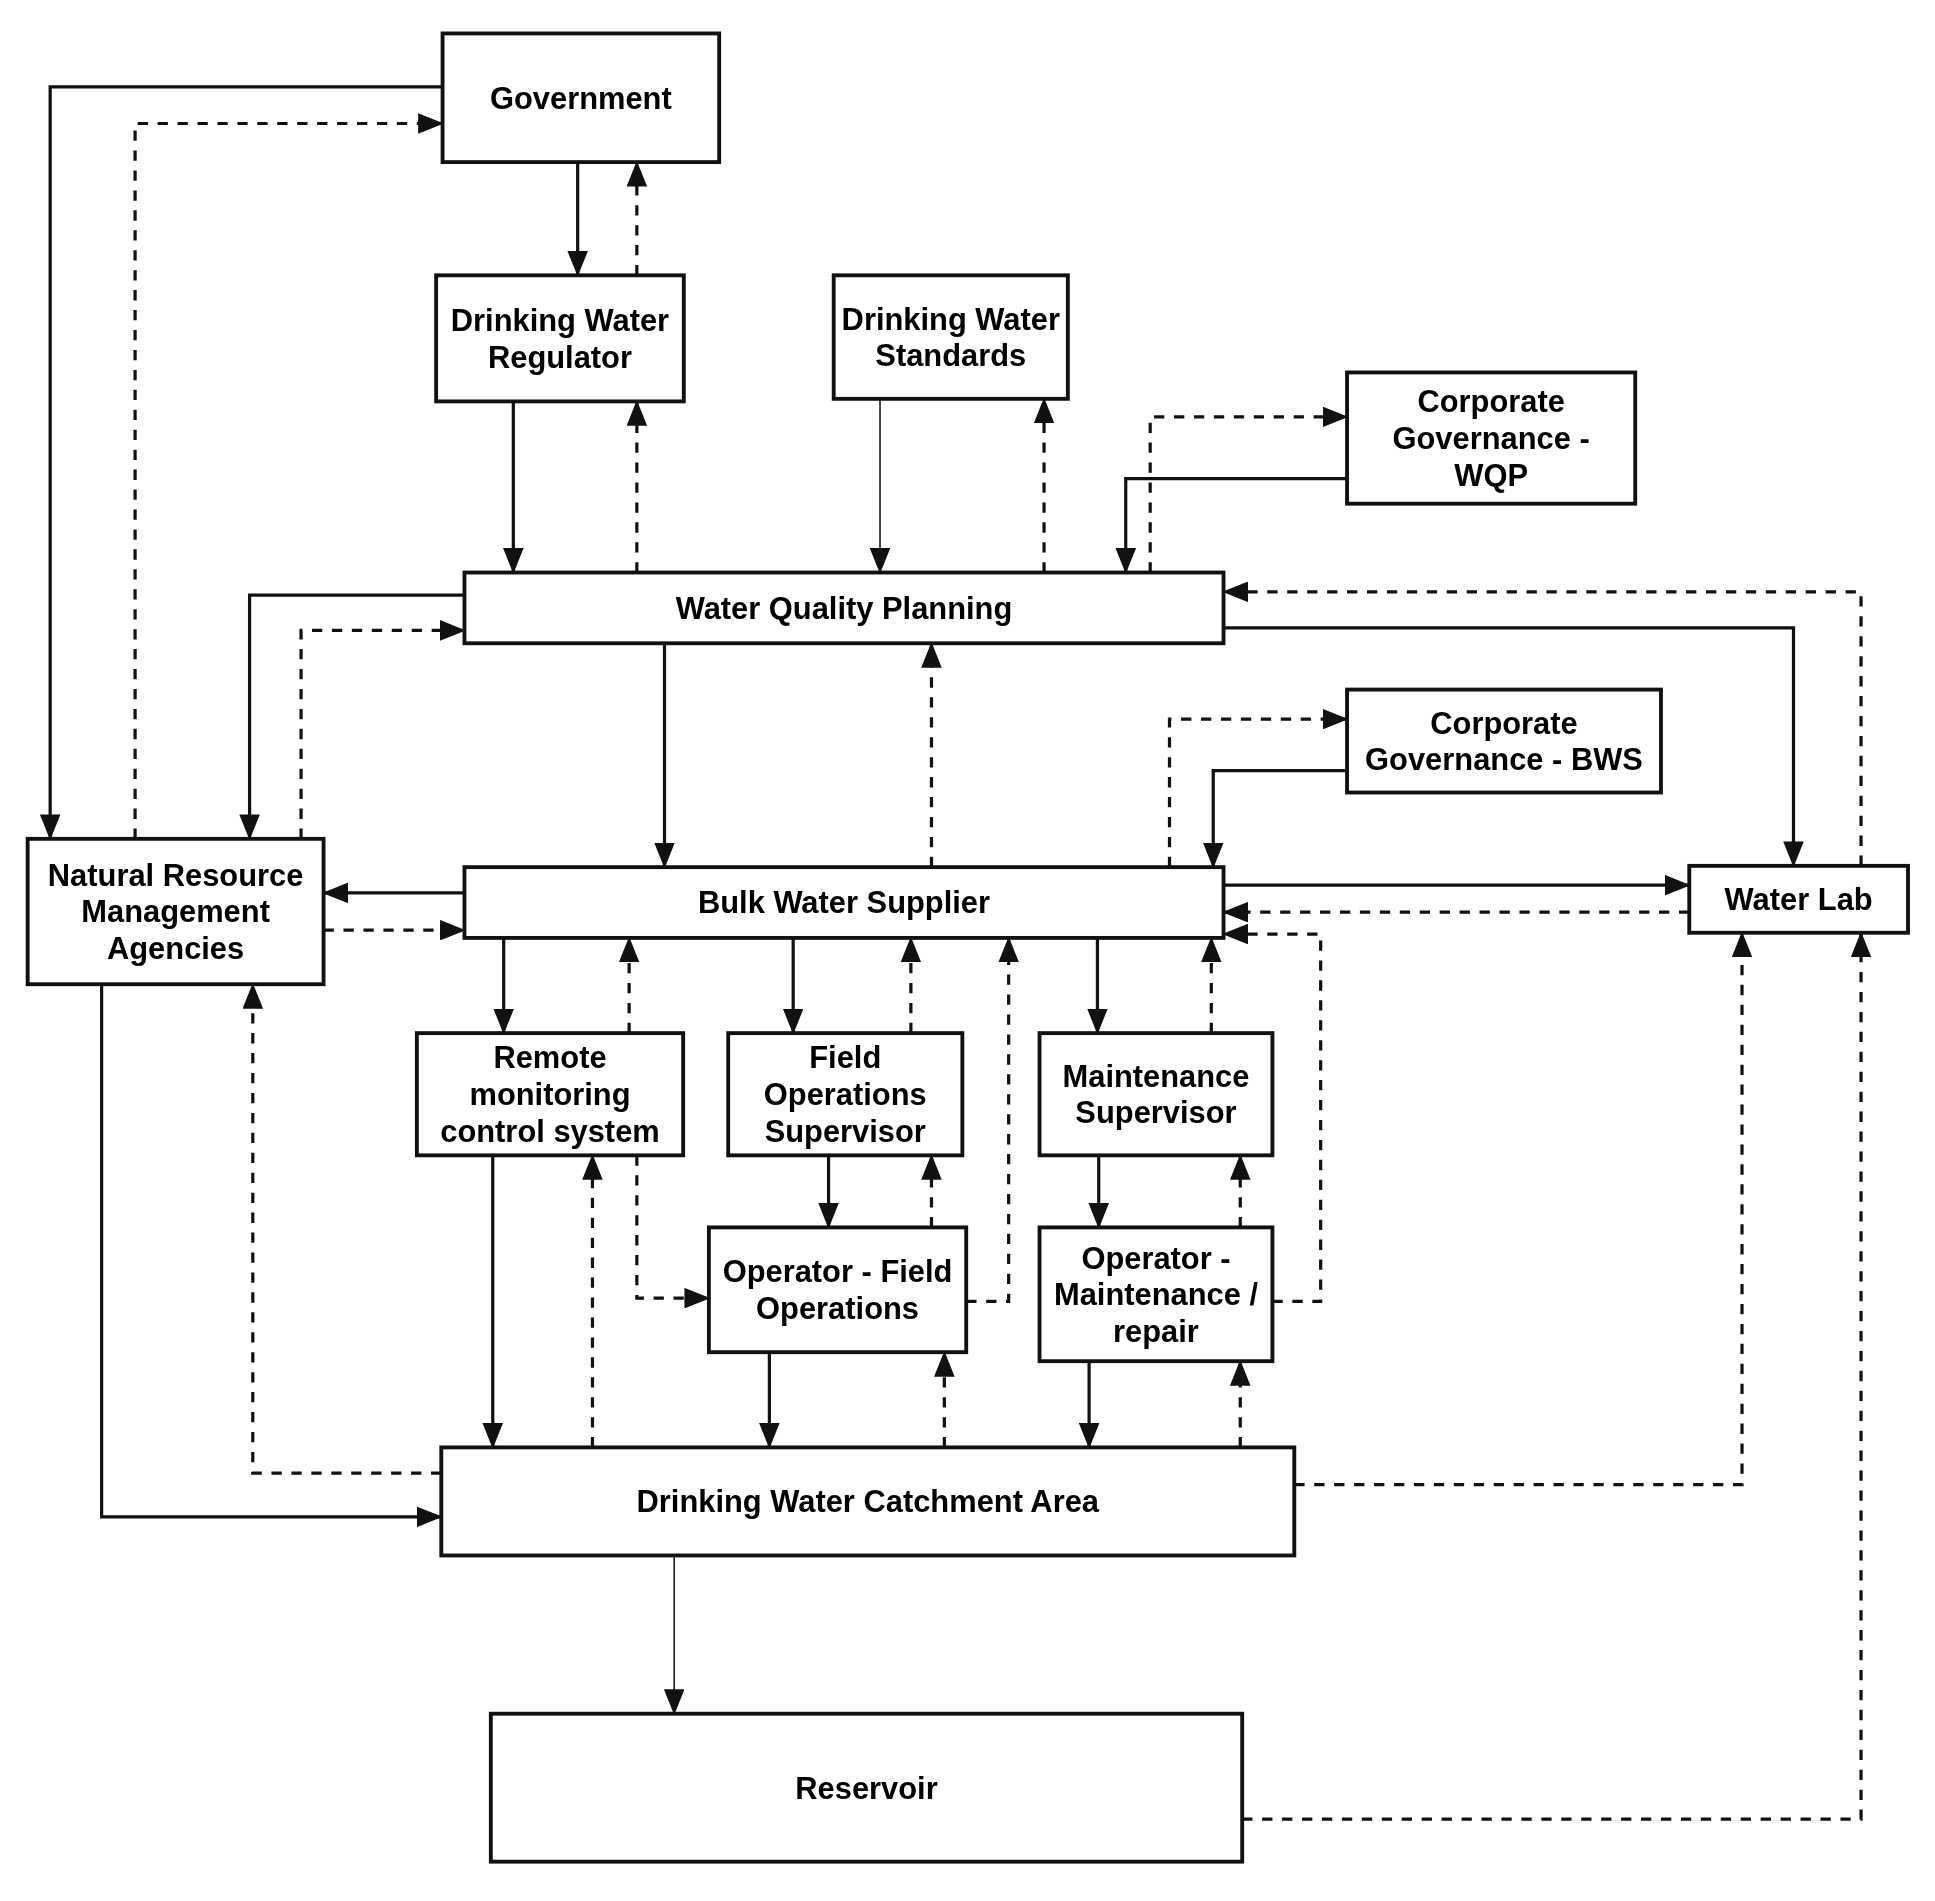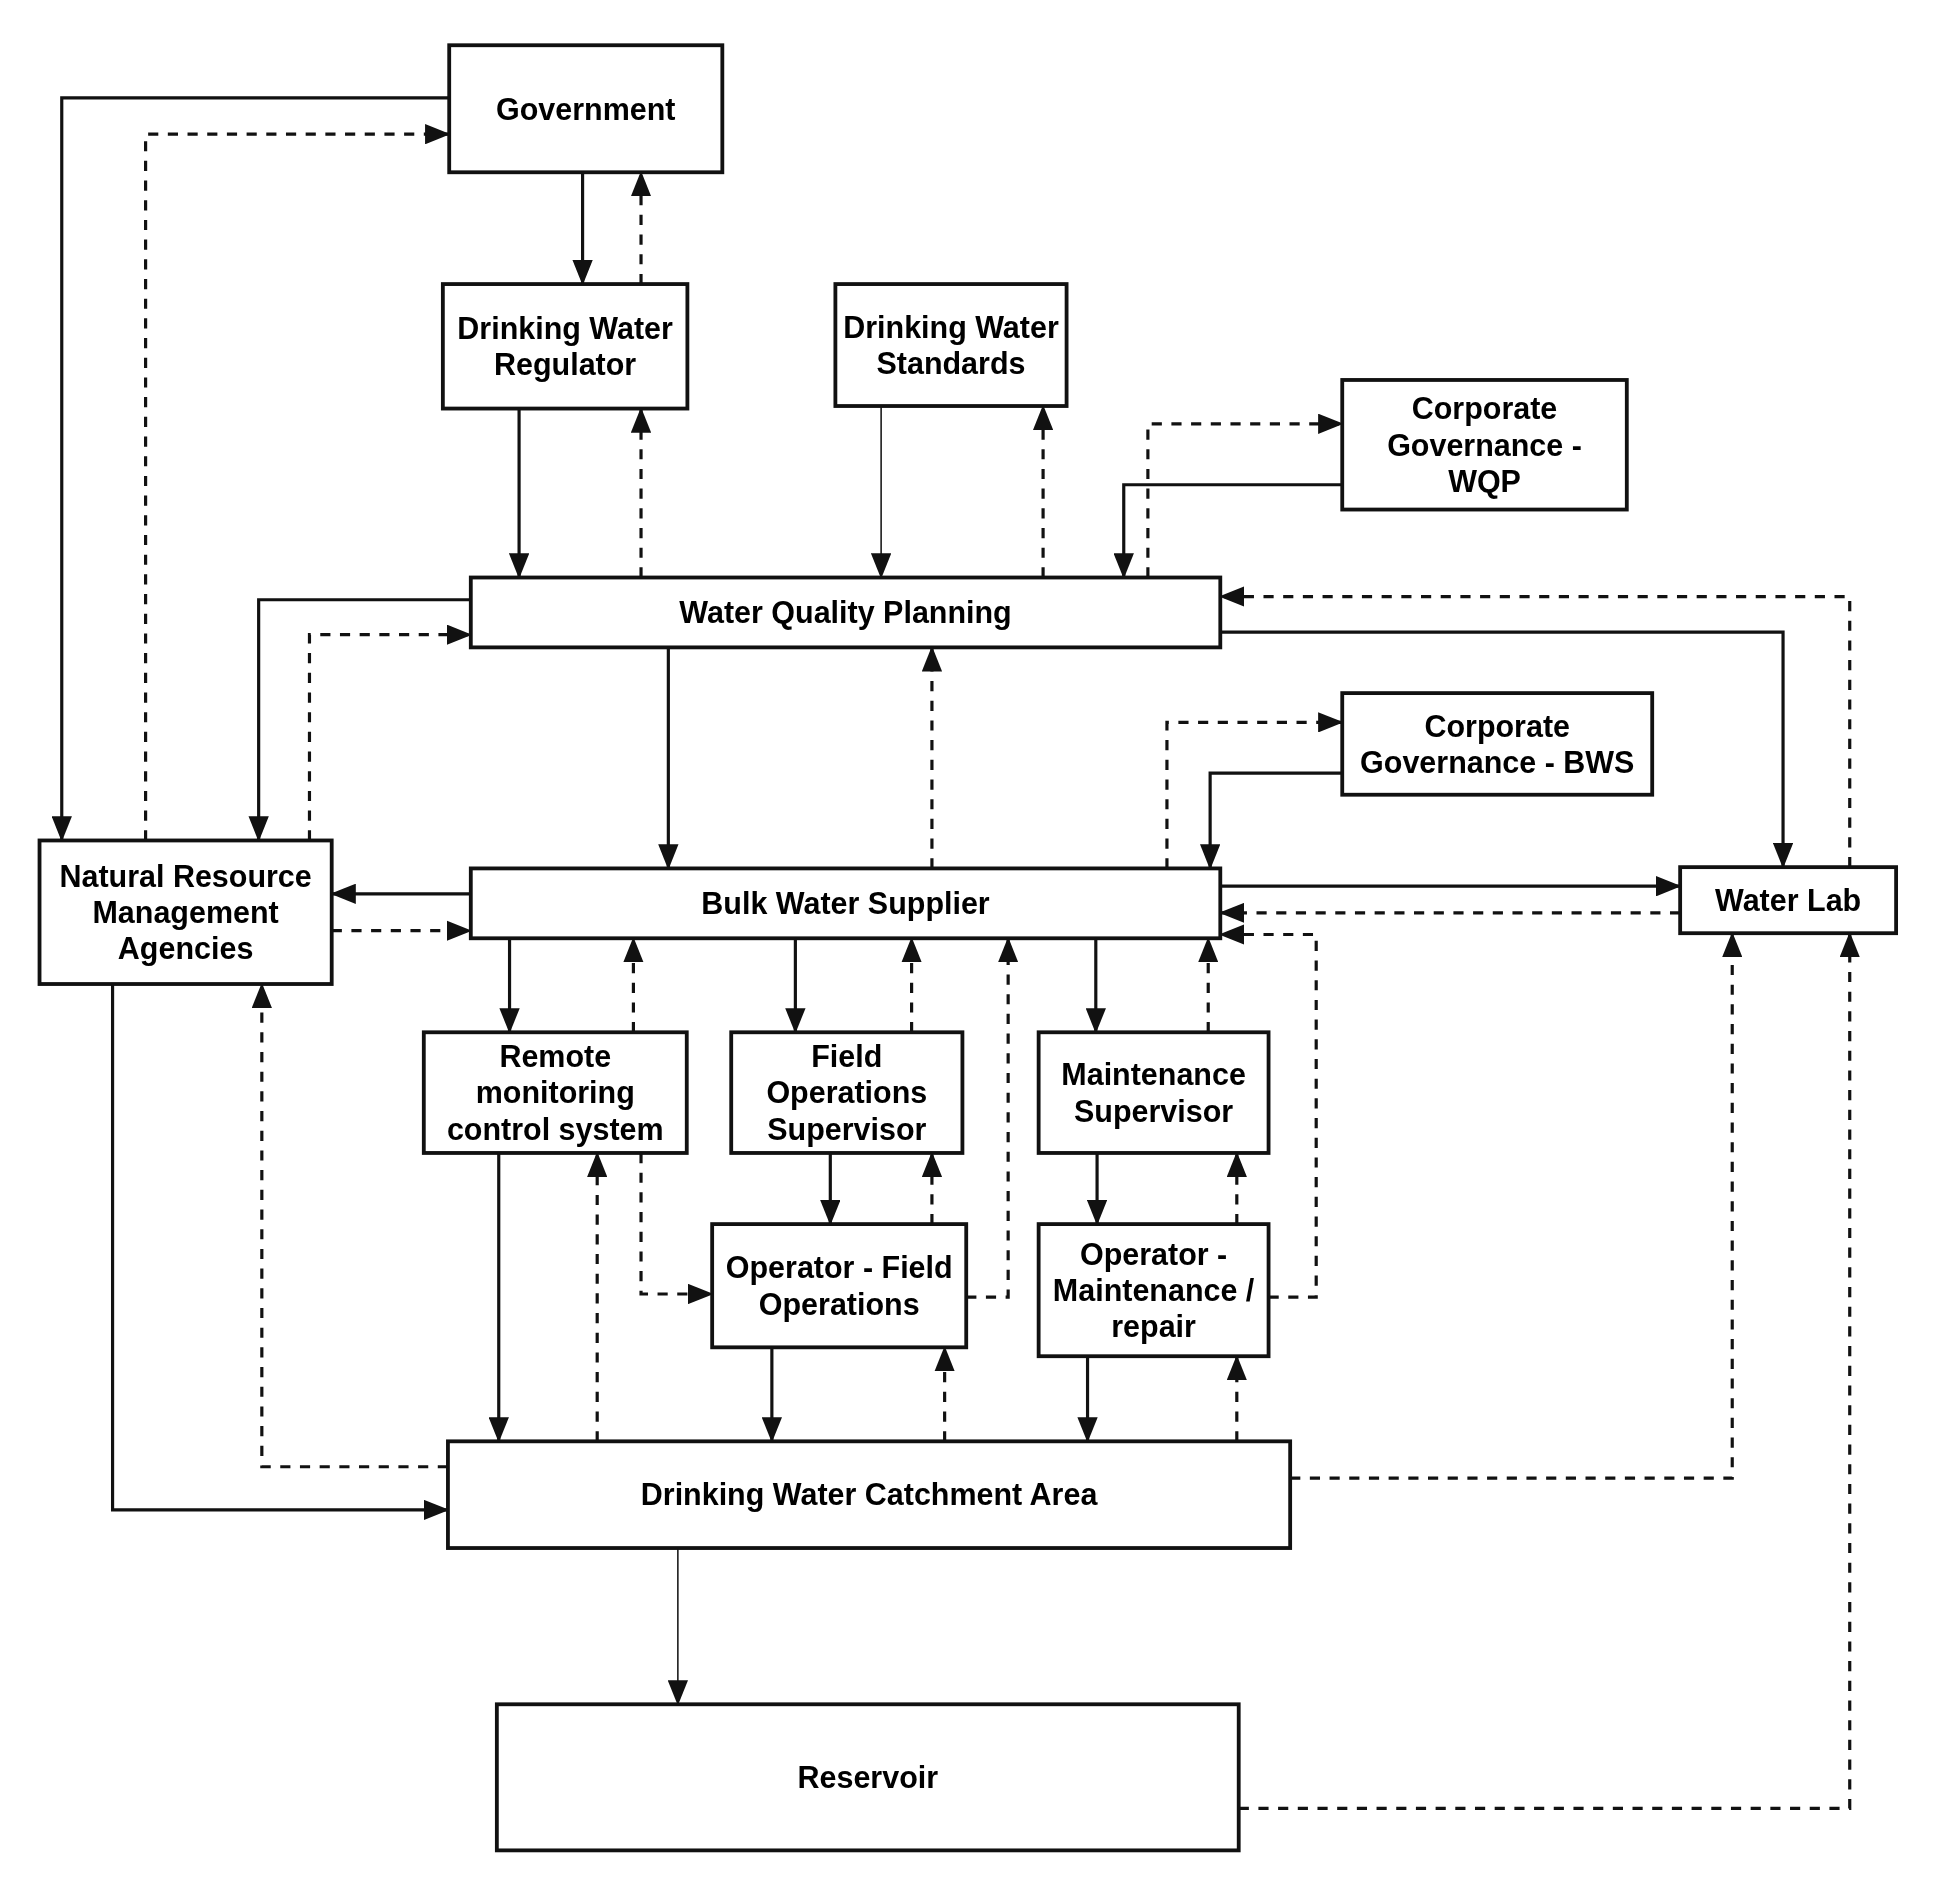--- a/index.html
+++ b/index.html
@@ -1,21 +1,21 @@
 <!DOCTYPE html>
 <html style="--canvas-bg: #ffffff; --box-fill: #ffffff; --box-border: #111111; --edge-color: #111111; --label-color: #000000;font-size:10.5px"><head>
 <meta charset="utf-8">
 <style>
   html, body {
     margin: 0;
     padding: 0;
     background: #ffffff;
   }
   figure[data-name="flowchart-figure"] {
-    margin: 14px;
+    margin: 2px;
     padding: 16px;
     text-decoration: underline;
   }
   svg[data-name="flowchart-svg"] {
     display: block;
     width: 100%;
     height: auto;
     background: var(--canvas-bg, #ffffff);
   }
   .edge {

